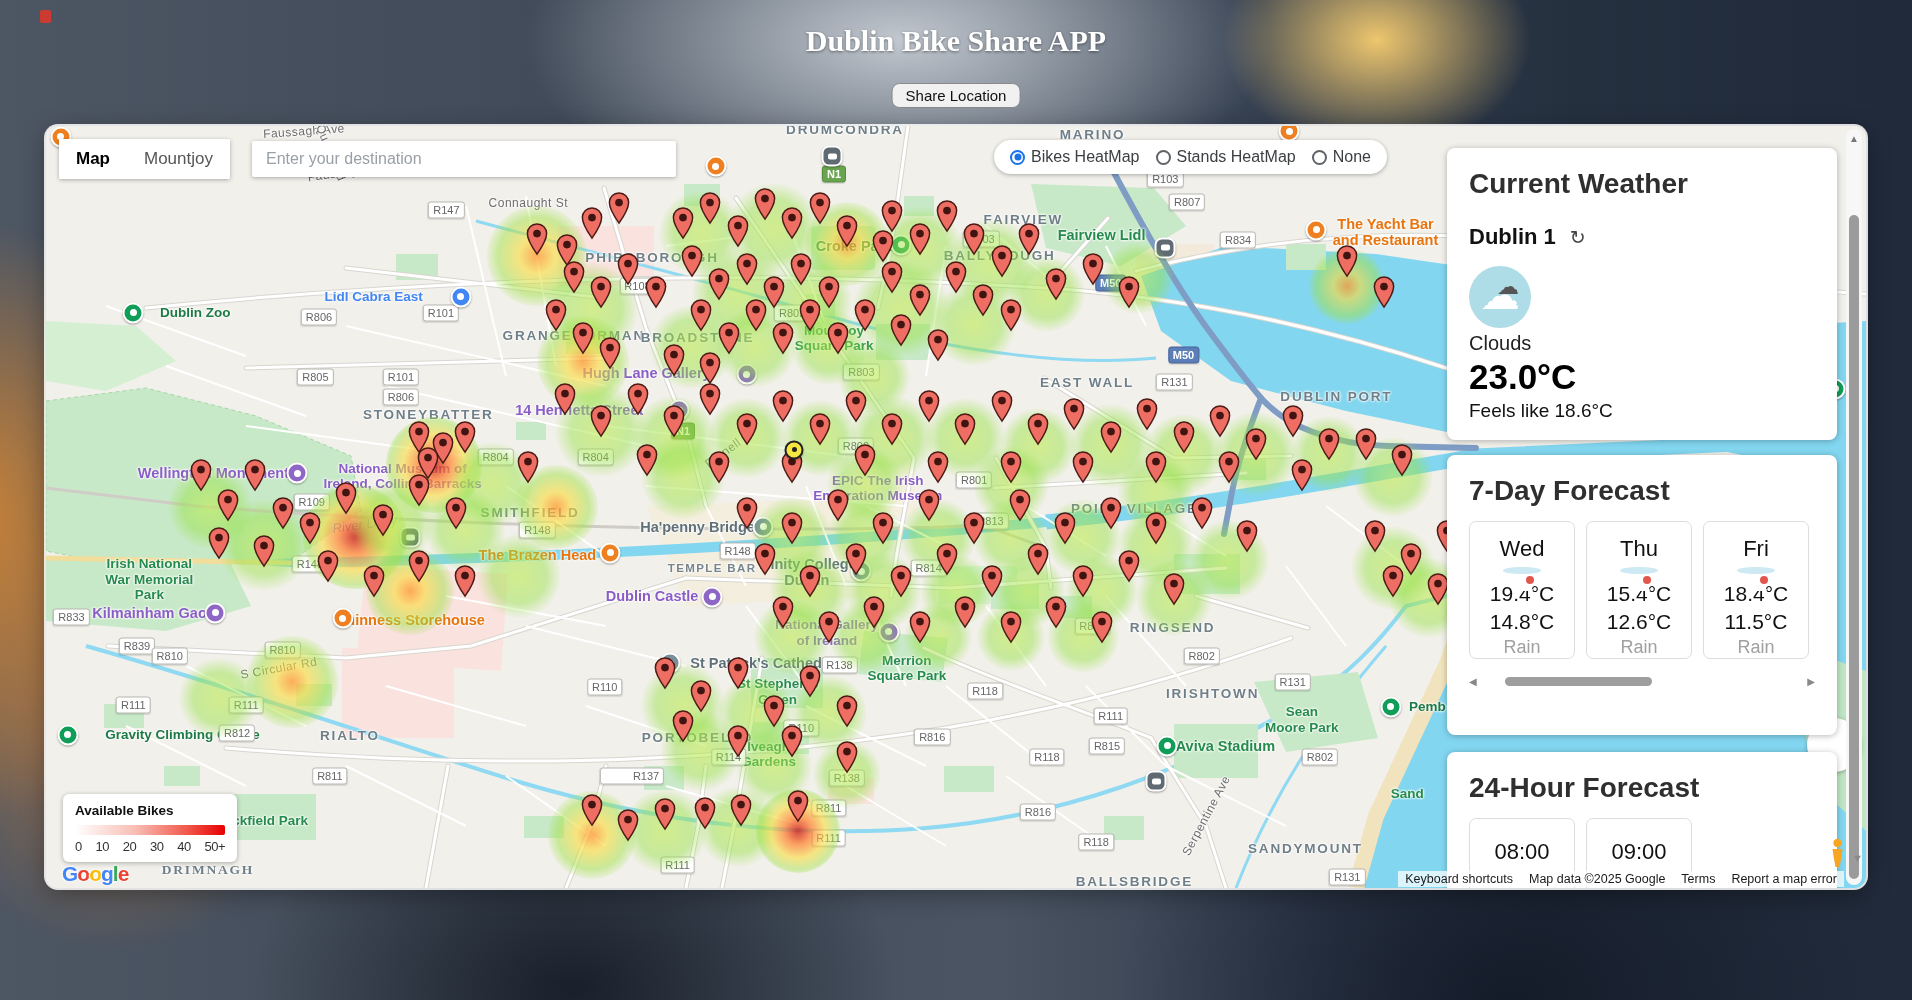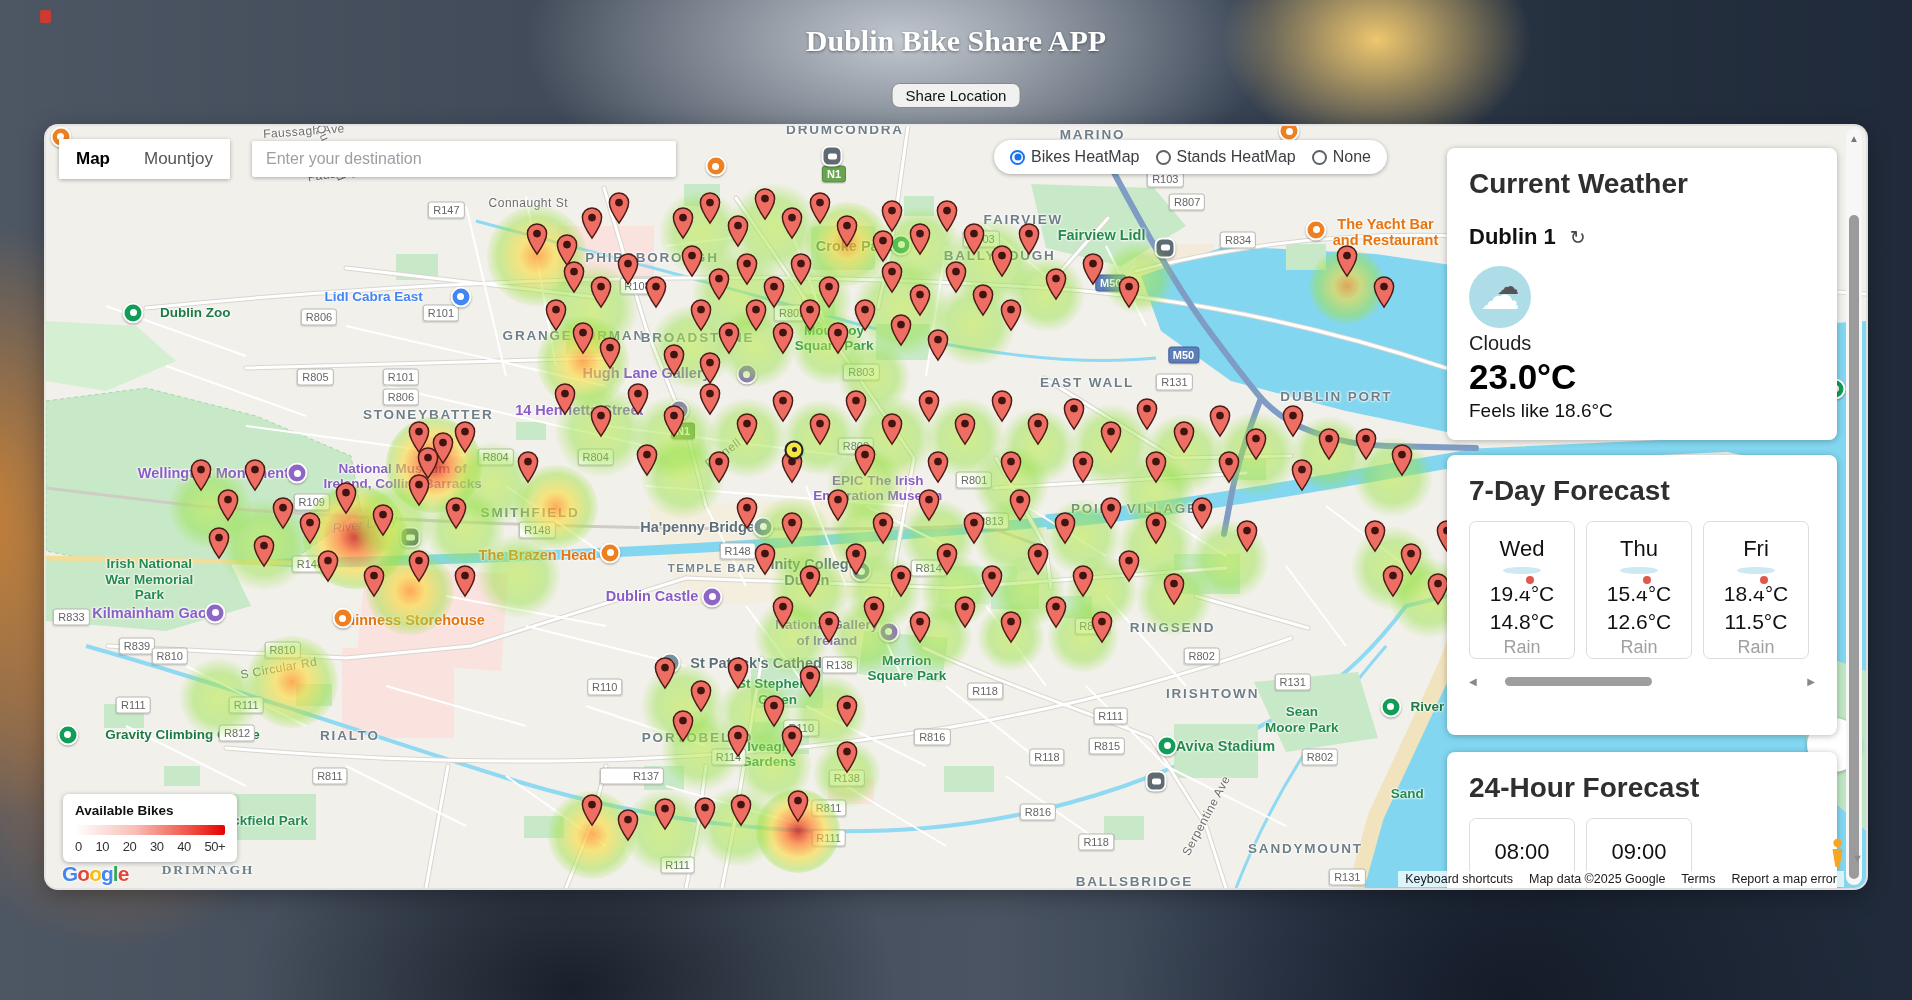--- a/index.html
+++ b/index.html
@@ -329,21 +329,21 @@
       <span class="lb green" style="left: 40.2%; top: 74.3%;">St Stephen's
 Green</span>
       <span class="lb green" style="left: 39.7%; top: 82.5%;">Iveagh
 Gardens</span>
       <span class="lb green" style="left: 4.8%; top: 59.5%; margin-left: 16px;">Irish National
 War Memorial
 Park</span>
       <span class="lb green-dk" style="left: 7.5%; top: 79.9%;">Gravity Climbing Centre</span>
       <span class="lb green" style="left: 11.8%; top: 91.2%;">Brickfield Park</span>
       <span class="lb green-dk" style="left: 8.2%; top: 24.5%;">Dublin Zoo</span>
-      <span class="lb green-dk" style="left: 75.9%; top: 76.2%;">River</span>
+      <span class="lb green-dk" style="left: 75.9%; top: 76.2%;">Pemb</span>
       <span class="lb green" style="left: 74.8%; top: 87.6%;">Sand</span>
       <span class="lb purple-lg" style="left: 33%; top: 32.4%;">Hugh Lane Gallery</span>
       <span class="lb purple-lg" style="left: 29.3%; top: 37.3%;">14 Henrietta Street</span>
       <span class="lb purple-lg" style="left: 9.2%; top: 45.6%;">Wellington Monument</span>
       <span class="lb purple" style="left: 19.6%; top: 46%;">National Museum of
 Ireland, Collins Barracks</span>
       <span class="lb purple-lg" style="left: 5.8%; top: 63.9%;">Kilmainham Gaol</span>
       <span class="lb purple-lg" style="left: 33.3%; top: 61.7%;">Dublin Castle</span>
       <span class="lb purple" style="left: 42.9%; top: 66.6%;">National Gallery
 of Ireland</span>

